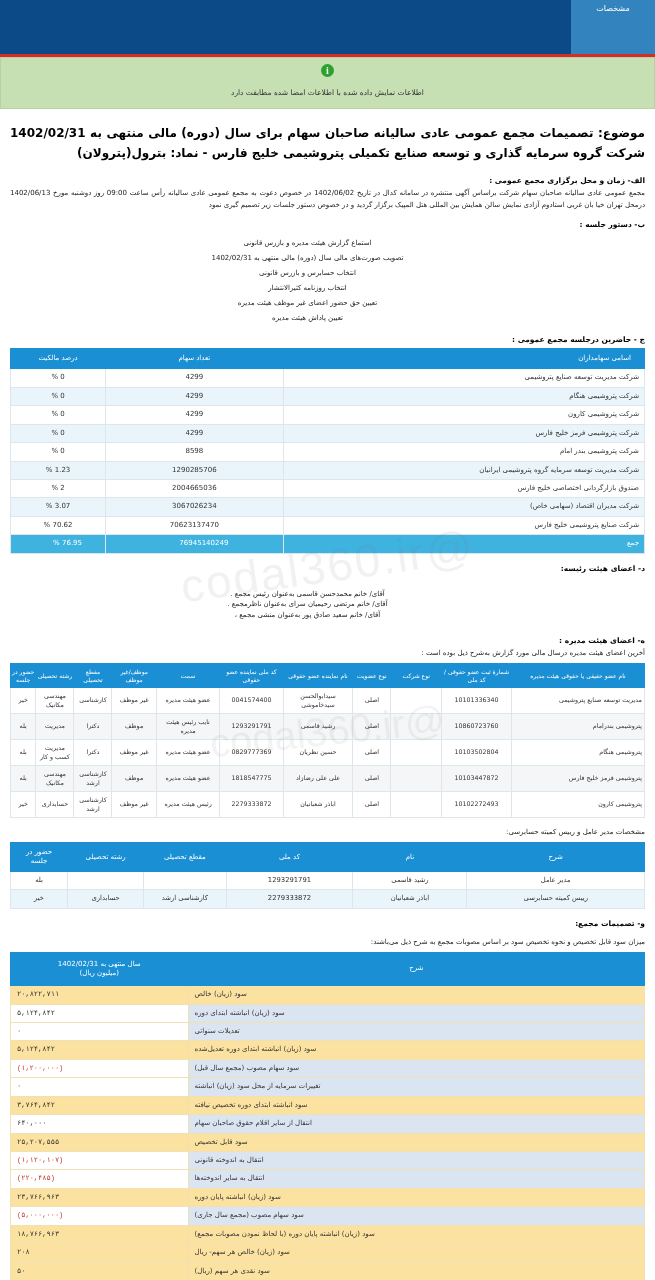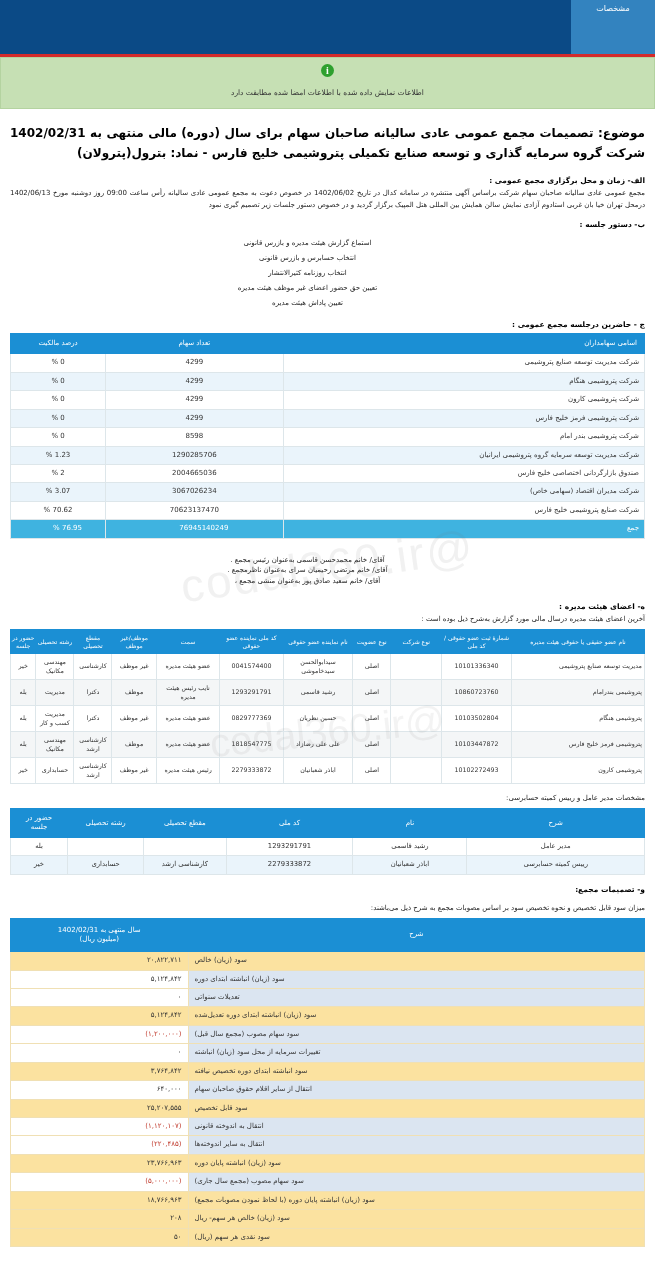--- a/index.html
+++ b/index.html
@@ -103,21 +103,21 @@
     border-collapse: collapse;
     margin: 4px 0 10px 0;
     background: #ffffff;
     border: 1px solid #cfd8dc;
   }
   table.tbl th {
     background: #1b8fd4;
     color: #ffffff;
     font-size: 7px;
     font-weight: normal;
-    padding: 5px 7px;
+    padding: 5px 13px;
     text-align: center;
     border: 1px solid #1b8fd4;
     line-height: 1.3;
   }
   table.tbl td {
     font-size: 7px;
     color: #333;
     padding: 4px 5px;
     border: 1px solid #dde6ea;
     text-align: center;
@@ -148,21 +148,21 @@
   table.t-ceo tbody tr td { background: #ffffff; }
 
   
   table.t-profit { border: 1px solid #e3c97a; }
   table.t-profit th {
     background: #1b8fd4; border-color: #1b8fd4;
     padding: 7px 4px; font-size: 7px;
   }
   table.t-profit td { border: 1px solid #f0e0b4; padding: 4px 6px; font-size: 7px; }
   table.t-profit td.lbl { text-align: left; width: 72%; }
-  table.t-profit td.val { width: 28%; text-align: right; }
+  table.t-profit td.val { width: 28%; text-align: left; font-family: Liberation Mono, monospace; }
   table.t-profit tr.band-y td { background: #fbe2a0 !important; }
   table.t-profit tr.band-b td.lbl { background: #dbe5f1 !important; }
   table.t-profit tr.band-b td.val { background: #ffffff !important; }
   table.t-profit td.neg { color: #c0392b; }
 
   
   .watermark {
     position: absolute;
     top: 430px; left: 0; right: 0;
     text-align: center;
@@ -207,20 +207,21 @@
   <div class="watermark2">@codal360.ir</div>
 
   <div class="subject">موضوع: تصمیمات مجمع عمومی عادی سالیانه صاحبان سهام برای سال (دوره) مالی منتهی به 1402/02/31 شرکت گروه سرمایه گذاری و توسعه صنایع تکمیلی پتروشیمی خلیج فارس - نماد: بترول(پترولان)</div>
 
   <div class="sec-title">الف- زمان و محل برگزاری مجمع عمومی :</div>
   <div class="para">مجمع عمومی عادی سالیانه صاحبان سهام شرکت براساس آگهی منتشره در سامانه کدال در تاریخ 1402/06/02 در خصوص دعوت به مجمع عمومی عادی سالیانه رأس ساعت 09:00 روز دوشنبه مورخ 1402/06/13 درمحل تهران خیا بان غربی استادوم آزادی نمایش سالن همایش بین المللی هتل المپیک برگزار گردید و در خصوص دستور جلسات زیر تصمیم گیری نمود</div>
 
   <div class="sec-title">ب- دستور جلسه :</div>
   <ul class="agenda">
     <li>استماع گزارش هیئت مدیره و بازرس قانونی</li>
+    <li>تصویب صورت‌های مالی سال (دوره) مالی منتهی به 1402/02/31</li>
     <li>انتخاب حسابرس و بازرس قانونی</li>
     <li>انتخاب روزنامه کثیرالانتشار</li>
     <li>تعیین حق حضور اعضای غیر موظف هیئت مدیره</li>
     <li>تعیین پاداش هیئت مدیره</li>
   </ul>
 
   <div class="sec-title">ج - حاضرین درجلسه مجمع عمومی :</div>
   <table class="tbl t-holders">
     <thead>
       <tr>
@@ -276,20 +277,21 @@
         <td class="c-pct">70.62 %</td>
       </tr>
       <tr class="total">
         <td class="c-name ta-right">جمع</td>
         <td class="c-cnt">76945140249</td>
         <td class="c-pct">76.95 %</td>
       </tr>
     </tbody>
   </table>
 
+  <div class="sec-title">د- اعضای هیئت رئیسه:</div>
   <ul class="presidium">
     <li>آقای/ خانم  محمدحسن  قاسمی  به‌عنوان رئیس مجمع .</li>
     <li>آقای/ خانم  مرتضی رحیمیان سرای  به‌عنوان ناظرمجمع .</li>
     <li>آقای/ خانم  سعید صادق پور به‌عنوان منشی مجمع ،</li>
   </ul>
 
   <div class="sec-title">ه- اعضای هیئت مدیره :</div>
   <div class="para">آخرین اعضای هیئت مدیره درسال مالی مورد گزارش به‌شرح ذیل بوده است :</div>
   <table class="tbl t-board">
     <thead>

